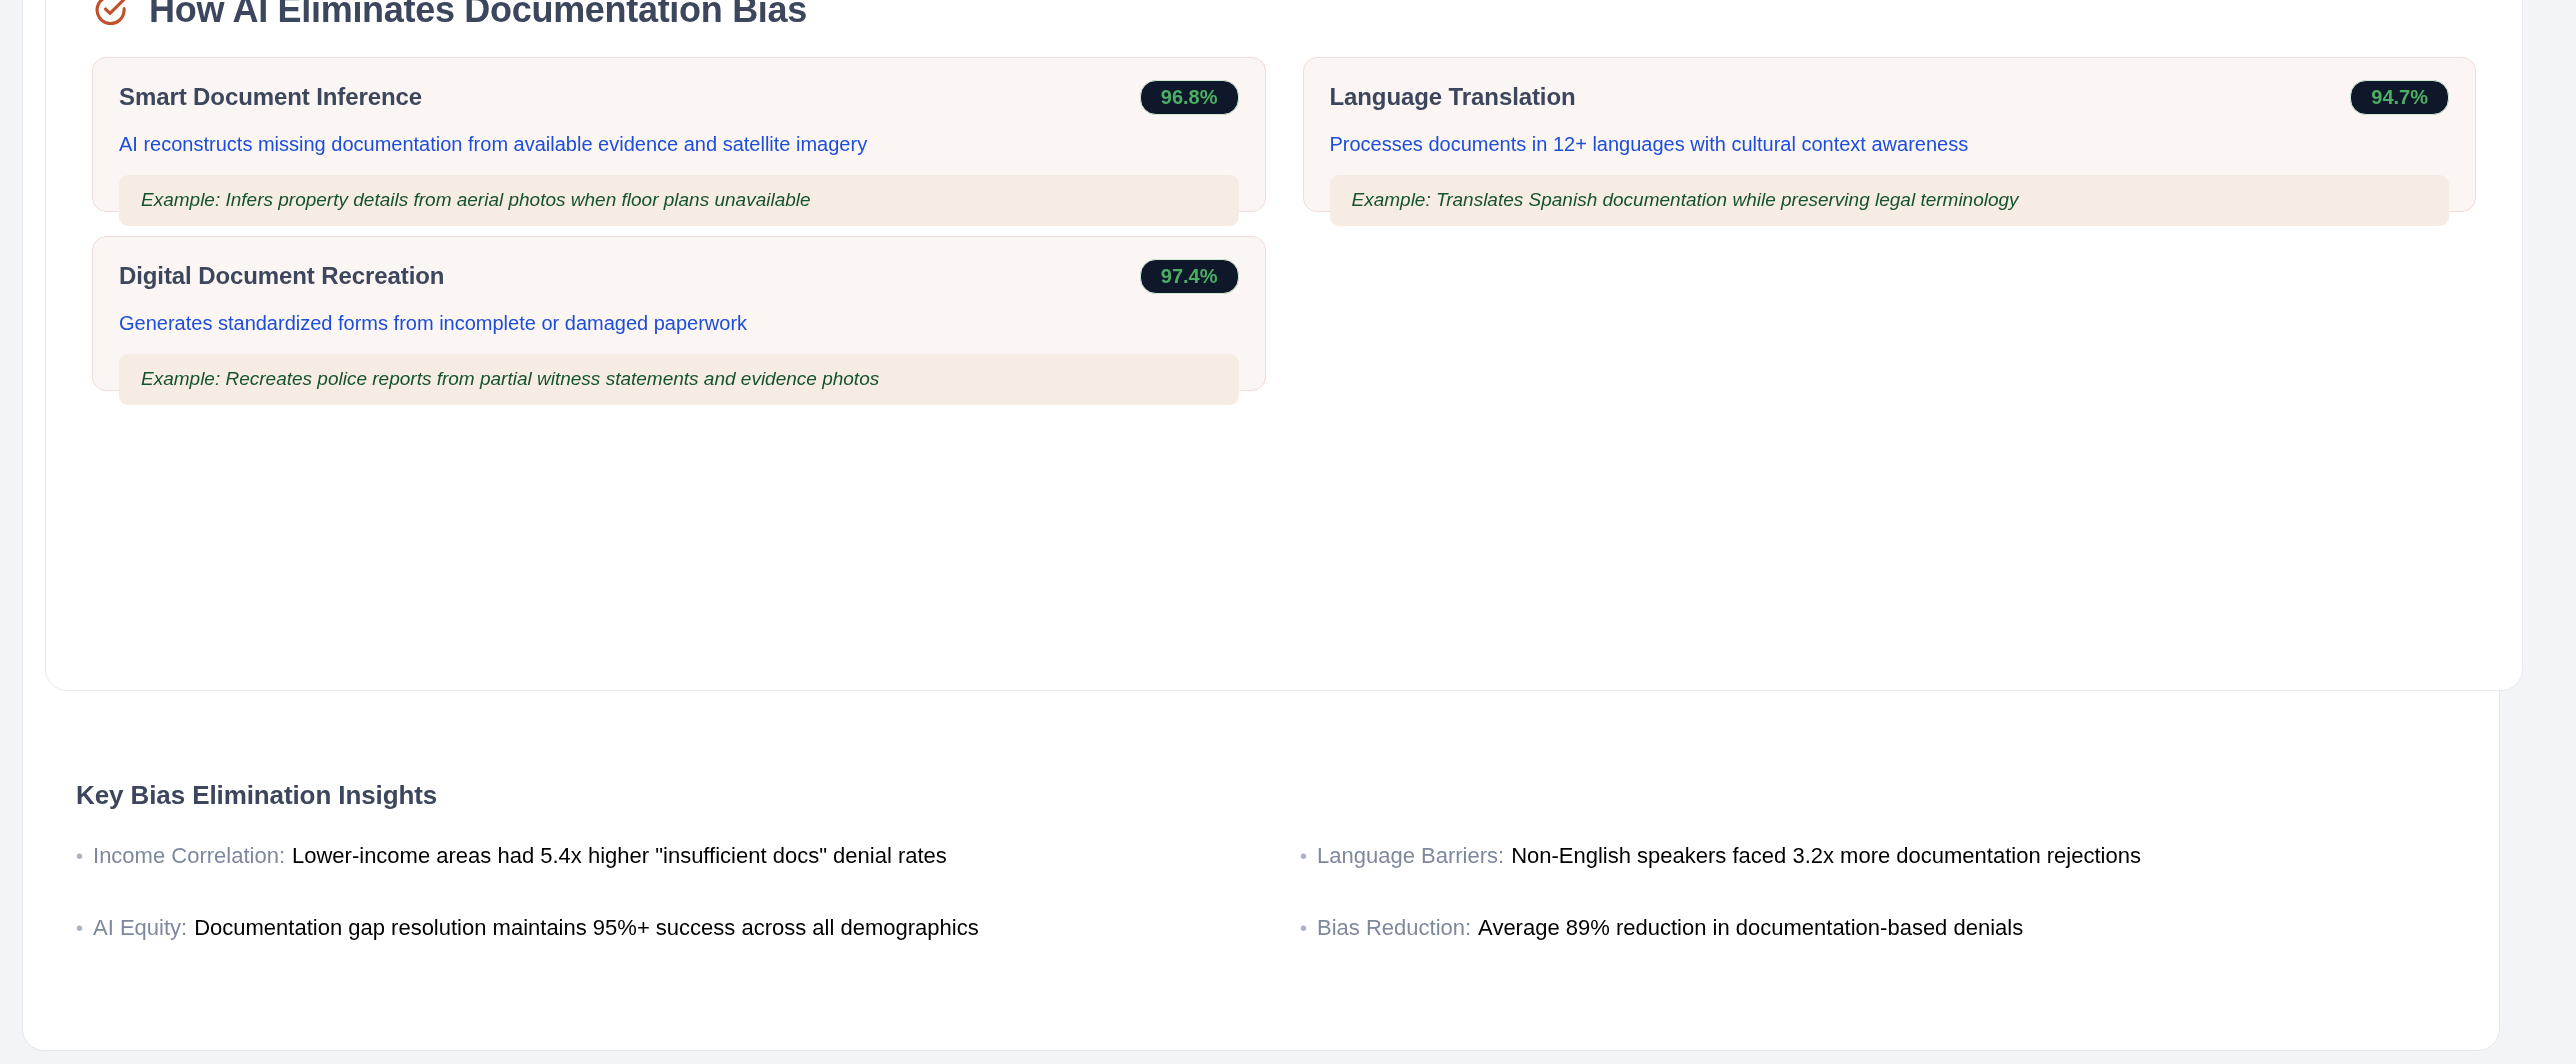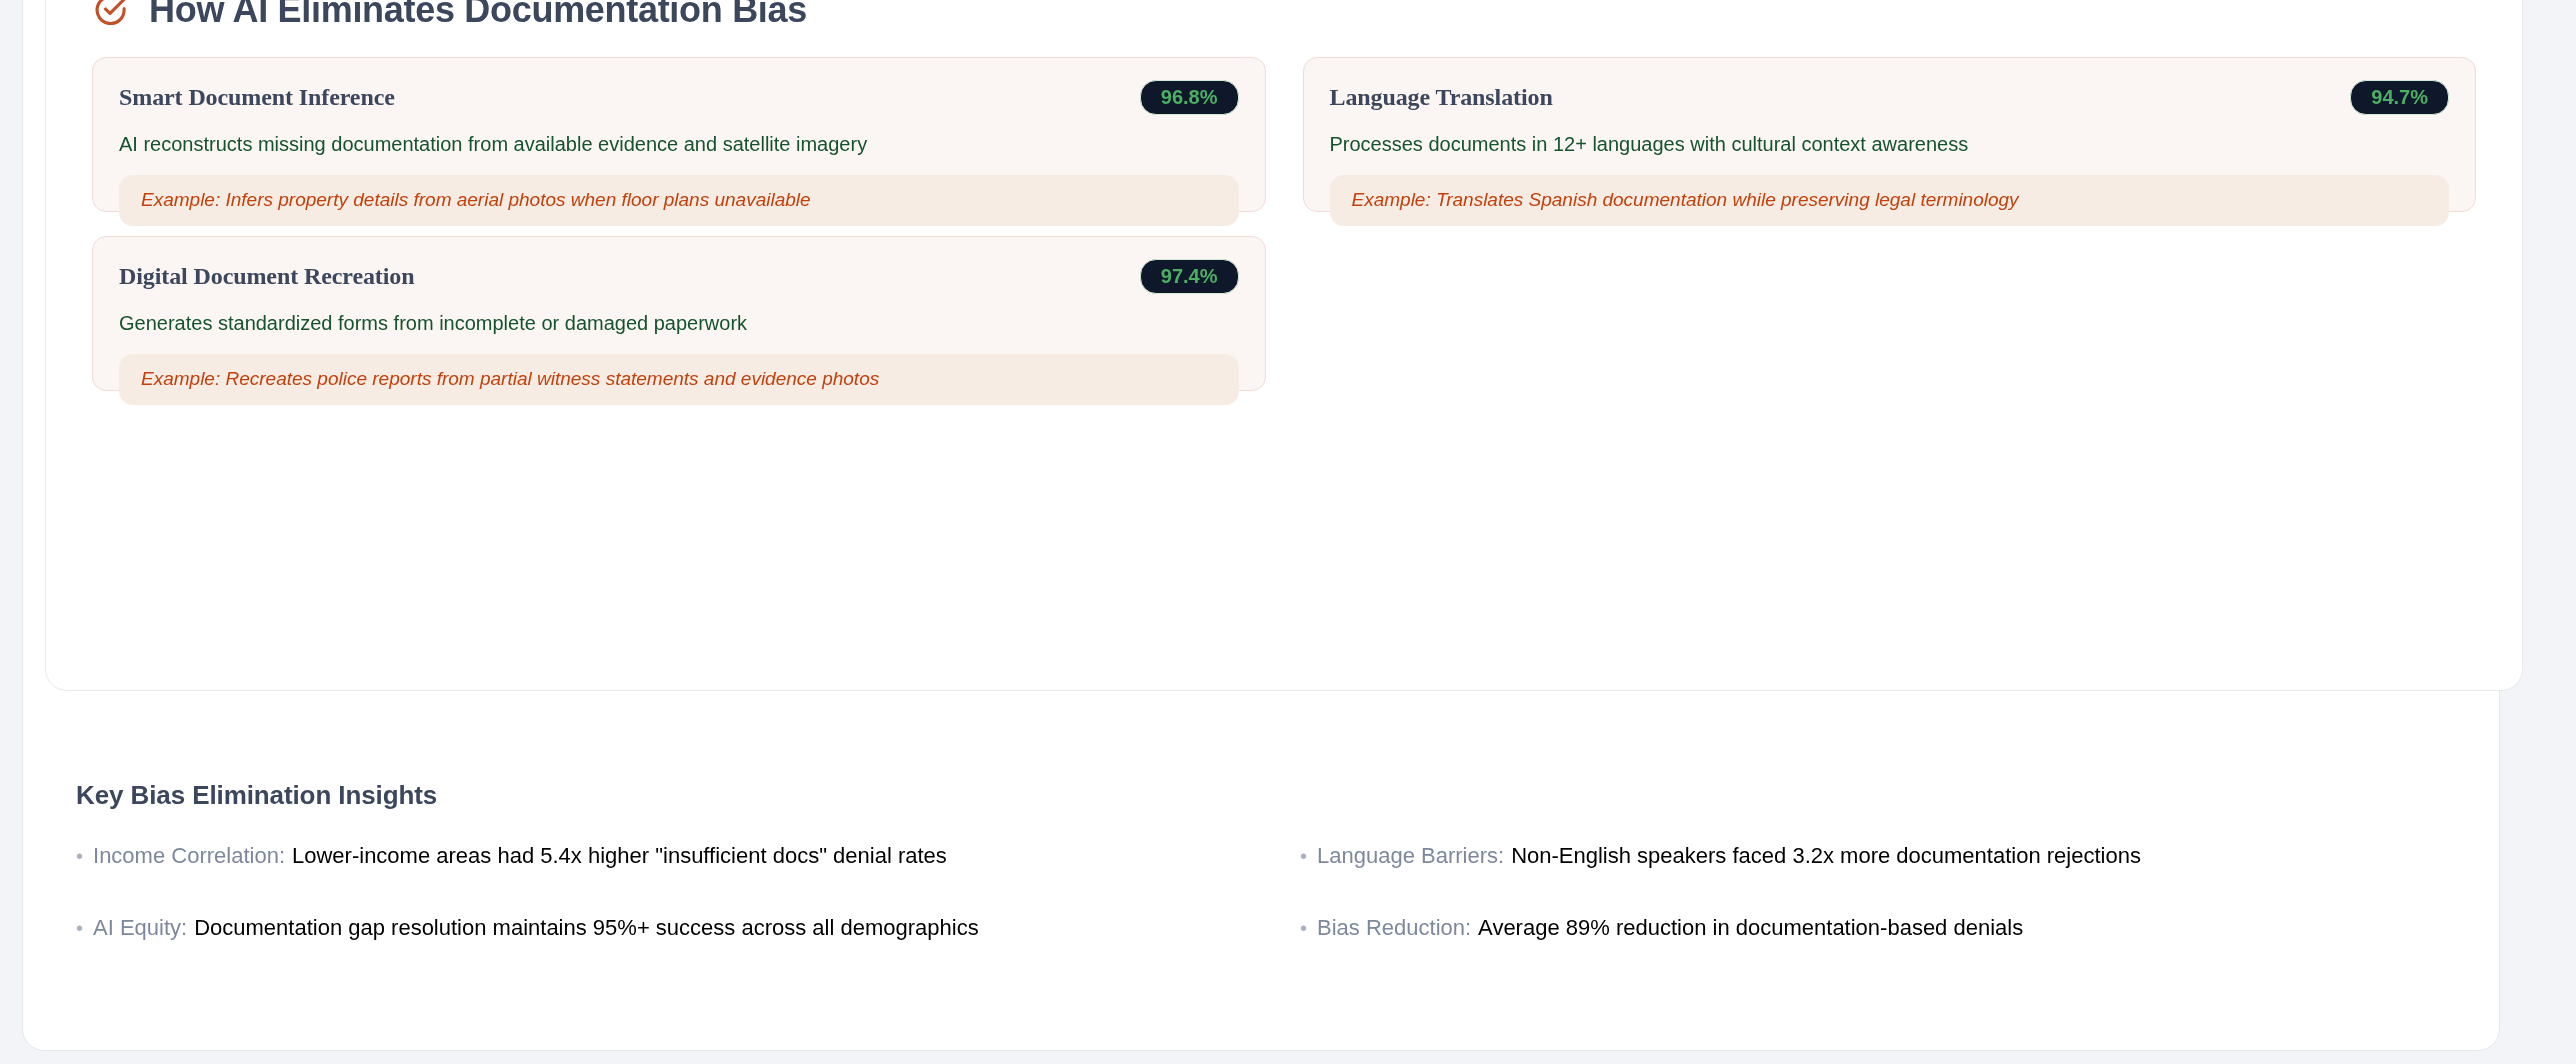--- a/index.html
+++ b/index.html
@@ -101,47 +101,46 @@
     align-items: center;
     justify-content: space-between;
     gap: 16px;
   }
   .card-title {
     font-size: 24px;
     font-weight: bold;
     color: #3c465c;
     letter-spacing: -0.1px;
     line-height: 1.1;
-    font-family: Liberation Serif, serif;
   }
   .card-badge {
     font-size: 20px;
     font-weight: bold;
     color: #4caf63;
     background: #0f172a;
     border: 1px solid #cfe9d2;
     border-radius: 16px;
     padding: 6px 20px 7px 20px;
     line-height: 1;
     white-space: nowrap;
   }
   .card-desc {
     margin-top: 17px;
     font-size: 20px;
-    color: #14532d;
+    color: #1d4ed8;
     line-height: 1.25;
   }
   .card-example {
     margin-top: 18px;
     background: #f7ece3;
-    border-radius: 14px;
+    border-radius: 9px;
     padding: 13px 22px 14px 22px;
     font-size: 19px;
     font-style: italic;
-    color: #c2410c;
+    color: #14532d;
     line-height: 1.25;
   }
 
   
   #insights-section {
     position: absolute;
     left: 53px;
     top: 803px;
     width: 2414px;
   }

